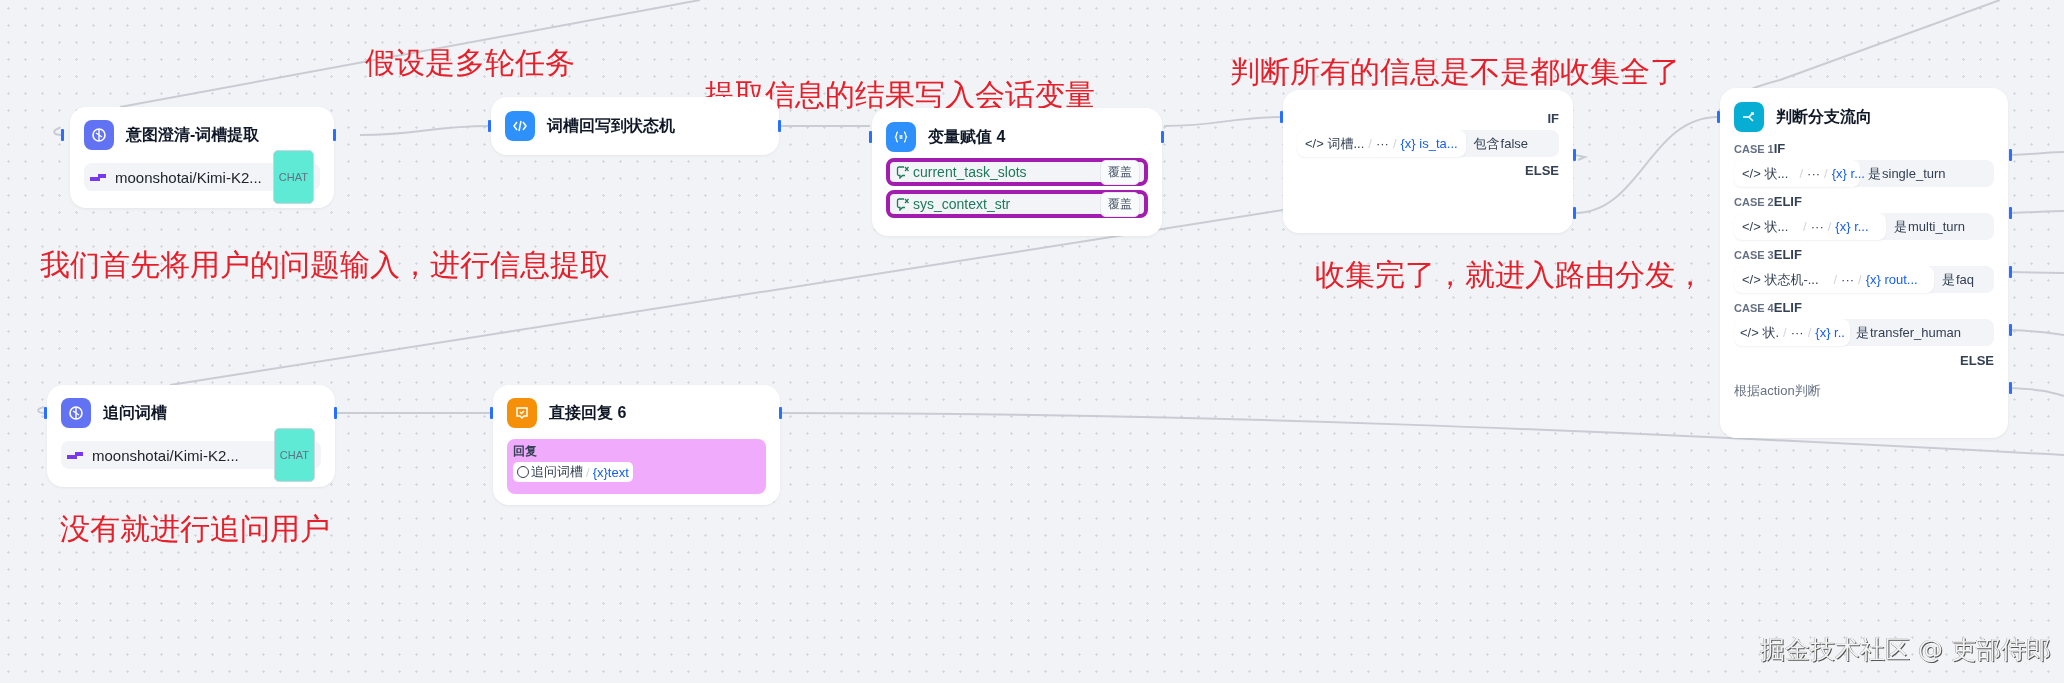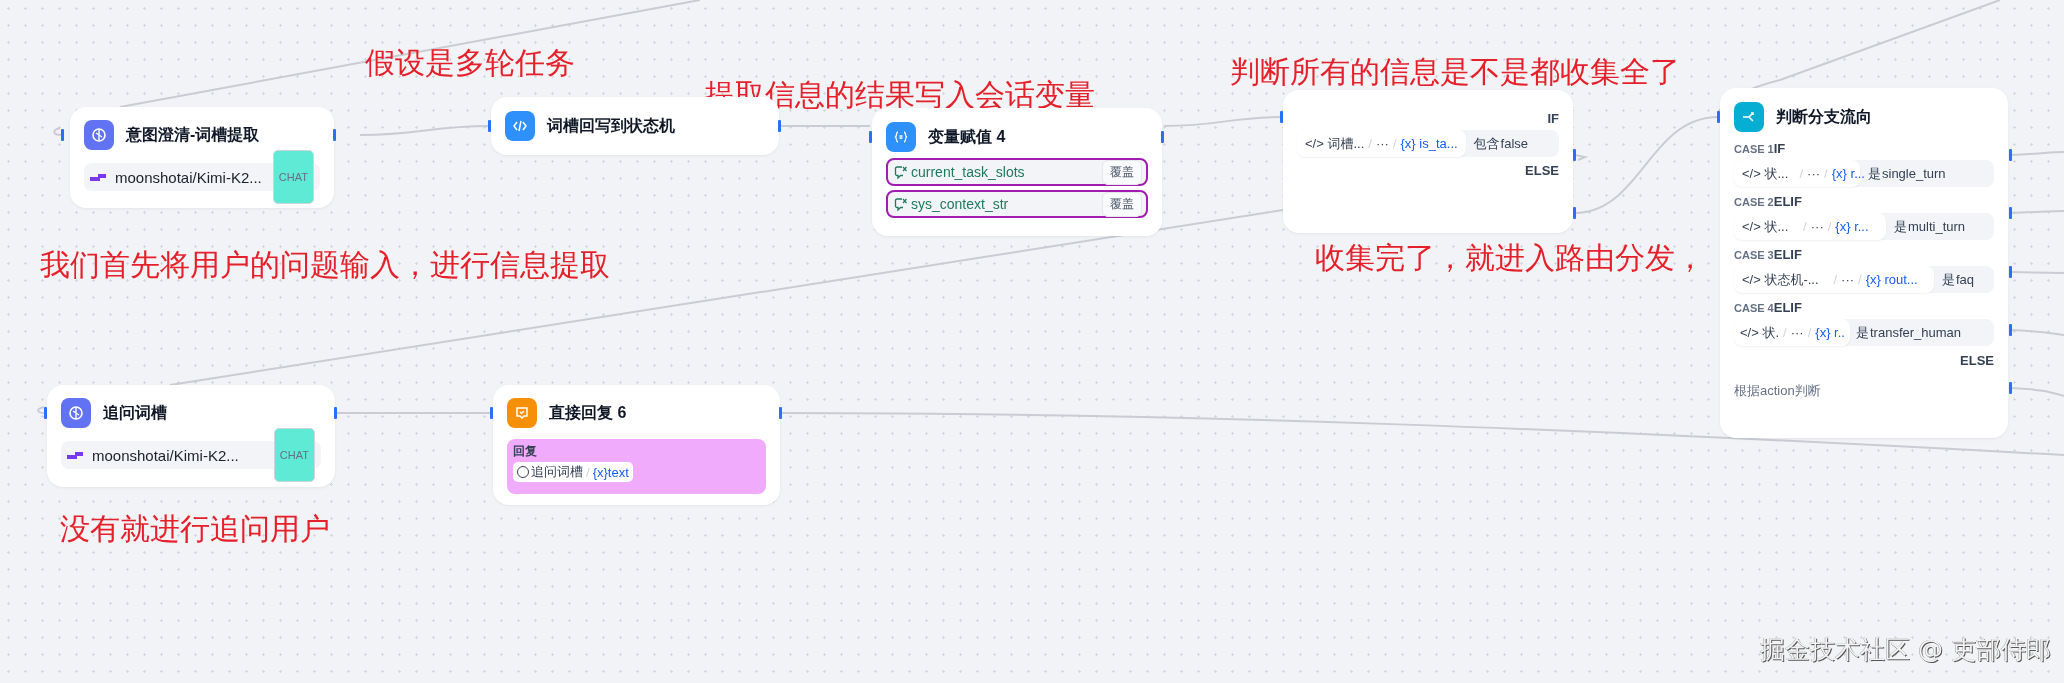--- a/index.html
+++ b/index.html
@@ -39,21 +39,21 @@
   .model-logo::before { content: ""; position: absolute; left: 0; bottom: 0; width: 10px; height: 4px; background: #7839ee; }
   .model-logo::after { content: ""; position: absolute; right: 0; top: 0; width: 8px; height: 4px; background: #7839ee; }
   .model-name { flex: 1; white-space: nowrap; overflow: hidden; }
   .chat-badge {
     font-size: 11px; color: #667085; border: 1px solid #d0d5dd; border-radius: 5px;
     padding: 20px 5px; background: #5eead4; margin-left: 6px;
   }
   .var-row {
     margin-top: 4px; height: 28px; background: #f2f4f7; border-radius: 8px;
     display: flex; align-items: center; padding: 0 4px 0 6px; font-size: 14px; color: #1e7a58;
-    border: 2px solid #a21caf;
+    border: 4px solid #a21caf;
   }
   .var-row:first-of-type { margin-top: 10px; }
   .var-icon { width: 14px; height: 14px; margin-right: 3px; color: #1e7a58; }
   .var-name { flex: 1; }
   .op-badge {
     font-size: 12px; color: #475467; border: 1px solid #e4e7ec; border-radius: 6px;
     background: #f9fafb; padding: 3px 7px;
   }
   .branch-label { font-size: 13px; font-weight: bold; color: #344054; text-align: right; height: 22px; line-height: 22px; }
   .case-label { font-size: 11px; font-weight: bold; color: #667085; height: 22px; line-height: 22px; }
@@ -124,21 +124,21 @@
     <path d="M 337 413 L 491 413"></path>
 
     <path d="M 782 413 C 1200 413, 1600 430, 2064 455"></path>
   </g>
 </svg>
 
 <div class="annot" style="left:365px; top:48px;">假设是多轮任务</div>
 <div class="annot" style="left:705px; top:80px;">提取信息的结果写入会话变量</div>
 <div class="annot" style="left:1230px; top:57px;">判断所有的信息是不是都收集全了</div>
 <div class="annot" style="left:40px; top:250px;">我们首先将用户的问题输入，进行信息提取</div>
-<div class="annot" style="left:1315px; top:243px;">收集完了，就进入路由分发，</div>
+<div class="annot" style="left:1315px; top:260px;">收集完了，就进入路由分发，</div>
 <div class="annot" style="left:60px; top:514px;">没有就进行追问用户</div>
 
 <div class="node" style="left:70px; top:107px; width:264px; height:101px;">
   <div class="handle" style="left:-9px; top:22px;"></div>
   <div class="handle" style="right:-2px; top:22px;"></div>
   <div class="node-header">
     <div class="node-icon" style="background:#6172f3;">
       <svg viewBox="0 0 16 16">
           <circle cx="8" cy="8" r="6" fill="none" stroke="#fff" stroke-width="1.6"></circle>
           <path d="M8 2 V14 M5 6 L8 8 M11 10 L8 8" stroke="#fff" stroke-width="1.4" fill="none"></path>

